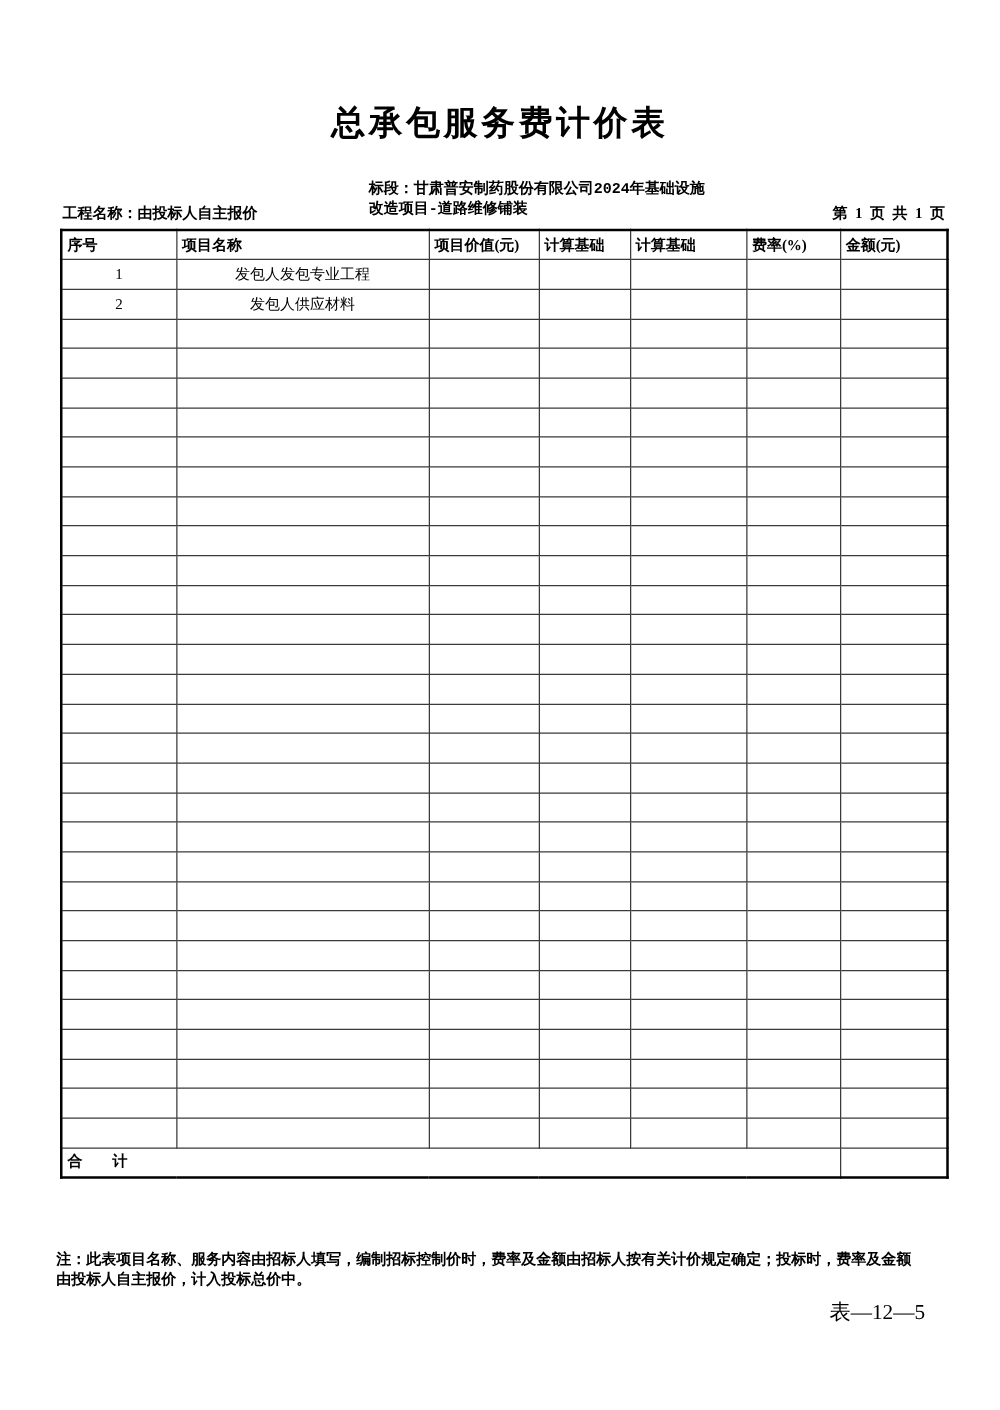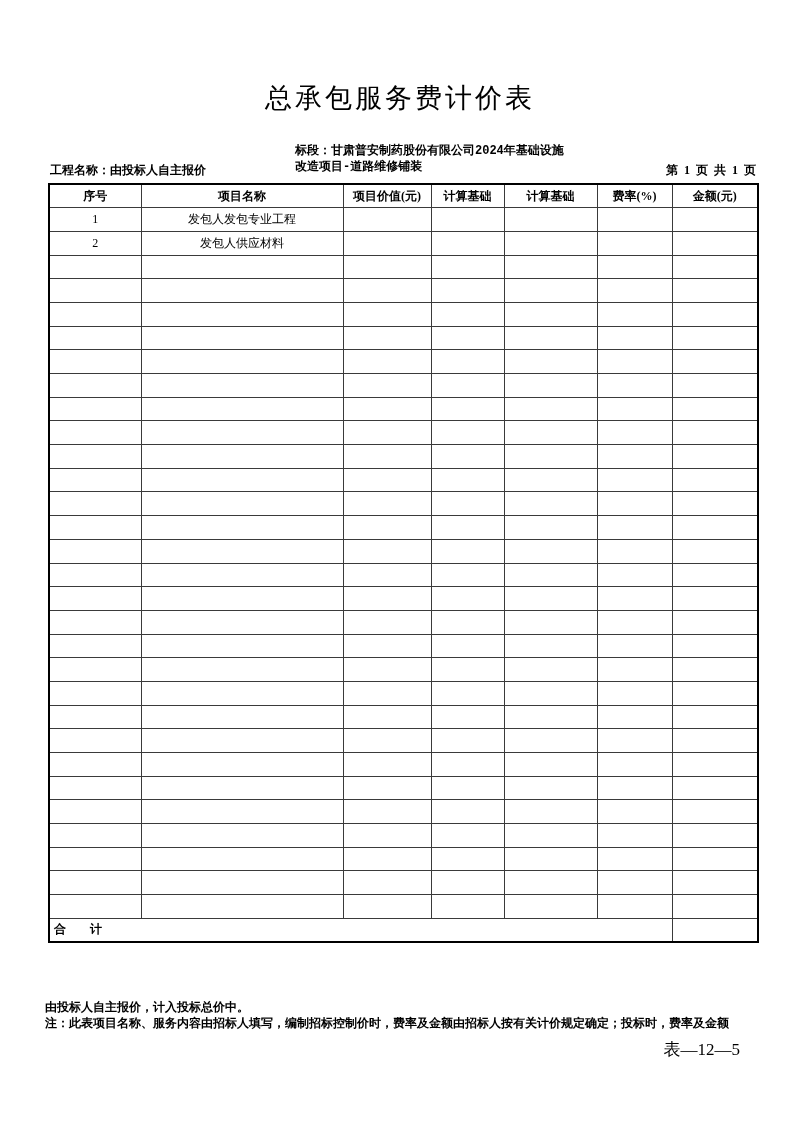--- a/index.html
+++ b/index.html
@@ -17,21 +17,21 @@
     overflow: hidden;
   }
   .title {
     position: absolute;
     top: 80px;
     left: 0;
     width: 100%;
     text-align: center;
     font-size: 27px;
     letter-spacing: 3px;
-    font-weight: normal;
+    font-weight: bold;
     white-space: nowrap;
   }
   .meta {
     position: absolute;
     left: 48px;
     top: 141px;
     width: 710px;
     height: 42px;
     font-size: 12px;
     font-weight: bold;
@@ -71,21 +71,21 @@
   .fee-table td {
     border: 1px solid #3a3a3a;
     height: 23.7px;
     padding: 0 4px;
     overflow: hidden;
     white-space: nowrap;
     box-sizing: border-box;
   }
   .fee-table th {
     font-weight: bold;
-    text-align: center;
+    text-align: left;
     margin-top: 13px;
   }
   .fee-table td.c-no   { text-align: center; }
   .fee-table td.c-name { text-align: center; }
   .fee-table td.c-val  { text-align: right; }
   .fee-table td.total-label {
     font-weight: bold;
   }
   .note {
     position: absolute;
@@ -416,19 +416,19 @@
       </tbody>
     <tfoot>
       <tr>
         <td colspan="6" class="total-label">合　　计</td>
         <td class="c-val"></td>
       </tr>
     </tfoot>
   </table>
 
   <div class="note">
+    <div>注：此表项目名称、服务内容由招标人填写，编制招标控制价时，费率及金额由招标人按有关计价规定确定；投标时，费率及金额</div>
     <div>由投标人自主报价，计入投标总价中。</div>
-    <div>注：此表项目名称、服务内容由招标人填写，编制招标控制价时，费率及金额由招标人按有关计价规定确定；投标时，费率及金额</div>
   </div>
 
   <div class="form-code">表—12—5</div>
 
 </div>
 
 </body></html>

